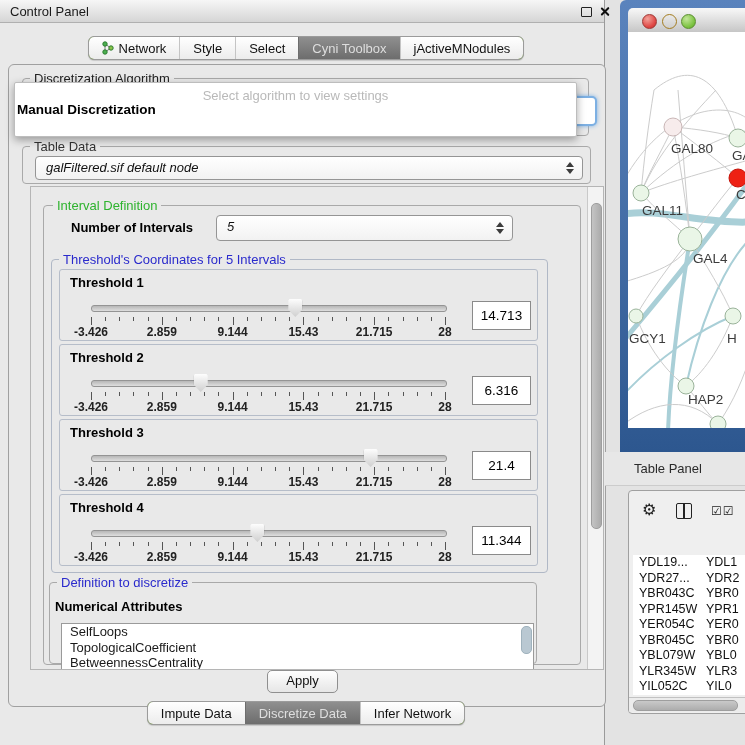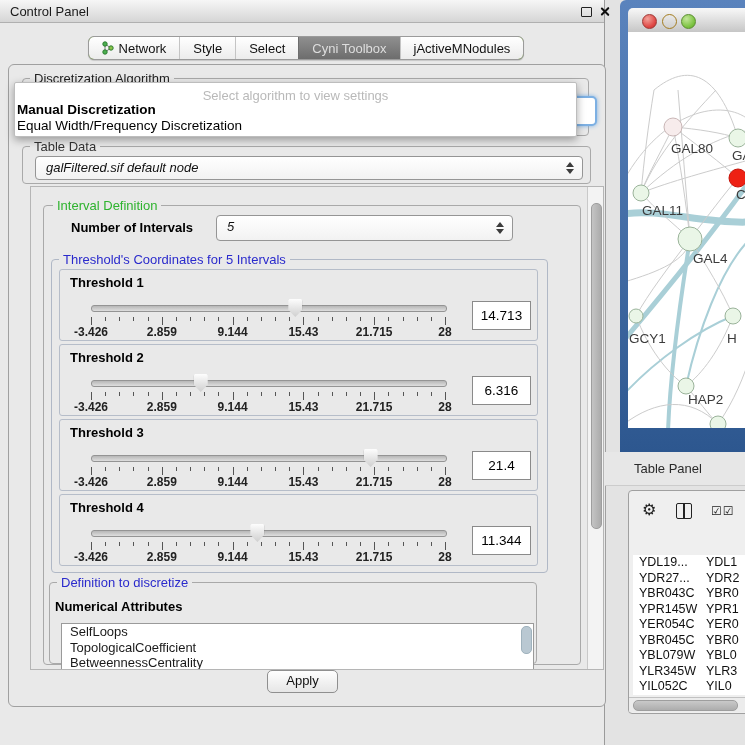--- a/index.html
+++ b/index.html
@@ -355,20 +355,33 @@
         </div>
       <div class="lthumb"></div>
     </div>
 
     <div class="a vtrack" style="left:556px;top:0;width:16px;height:482px;">
       <div class="a vthumb" style="left:3px;top:16px;width:9px;height:324px;"></div>
     </div>
   </div>
 
   <div class="a btn" style="left:267px;top:670px;width:69px;height:21px;">Apply</div>
+  <div class="a segrow" style="left:8px;top:701px;width:596px;">
+    <div class="segbar" id="bottom-tabs">
+        <div class="seg">
+          <span>Impute Data</span>
+        </div>
+        <div class="seg sel">
+          <span>Discretize Data</span>
+        </div>
+        <div class="seg">
+          <span>Infer Network</span>
+        </div>
+      </div>
+  </div>
 </div>
 
 <div class="a net-win nosel">
   <div class="a net-titlebar">
     <div class="a light" style="left:14px;top:6px;background:radial-gradient(circle at 35% 30%,#f2a29a,#df4744 65%,#b93230);border:1px solid #9f3733;"></div>
     <div class="a light" style="left:34px;top:6px;background:radial-gradient(circle at 35% 30%,#fad98d,#f0ad25 65%,#d3921a;);border:1px solid #a37c1f;"></div>
     <div class="a light" style="left:53px;top:6px;background:radial-gradient(circle at 35% 30%,#c3e69a,#7cc342 65%,#63a62f);border:1px solid #5a8f2f;"></div>
   </div>
   <div class="a canvas">
     <svg id="net-svg" width="117" height="396" viewBox="0 0 117 396">
@@ -470,14 +483,13 @@
     </div>
 
   <div class="a htrack" style="left:0;top:206px;width:117px;height:14px;">
     <div class="hthumb" style="width:103px;"></div>
   </div>
 </div>
 
 <div class="a popup nosel" style="left:14px;top:82px;width:561px;height:53px;z-index:50;">
   <div class="hint">Select algorithm to view settings</div>
   <div class="opt" style="top:19px;font-weight:bold;">Manual Discretization</div>
-  <div class="opt" style="top:35px;">Equal Width/Frequency Discretization</div>
 </div>
 
 </body></html>

